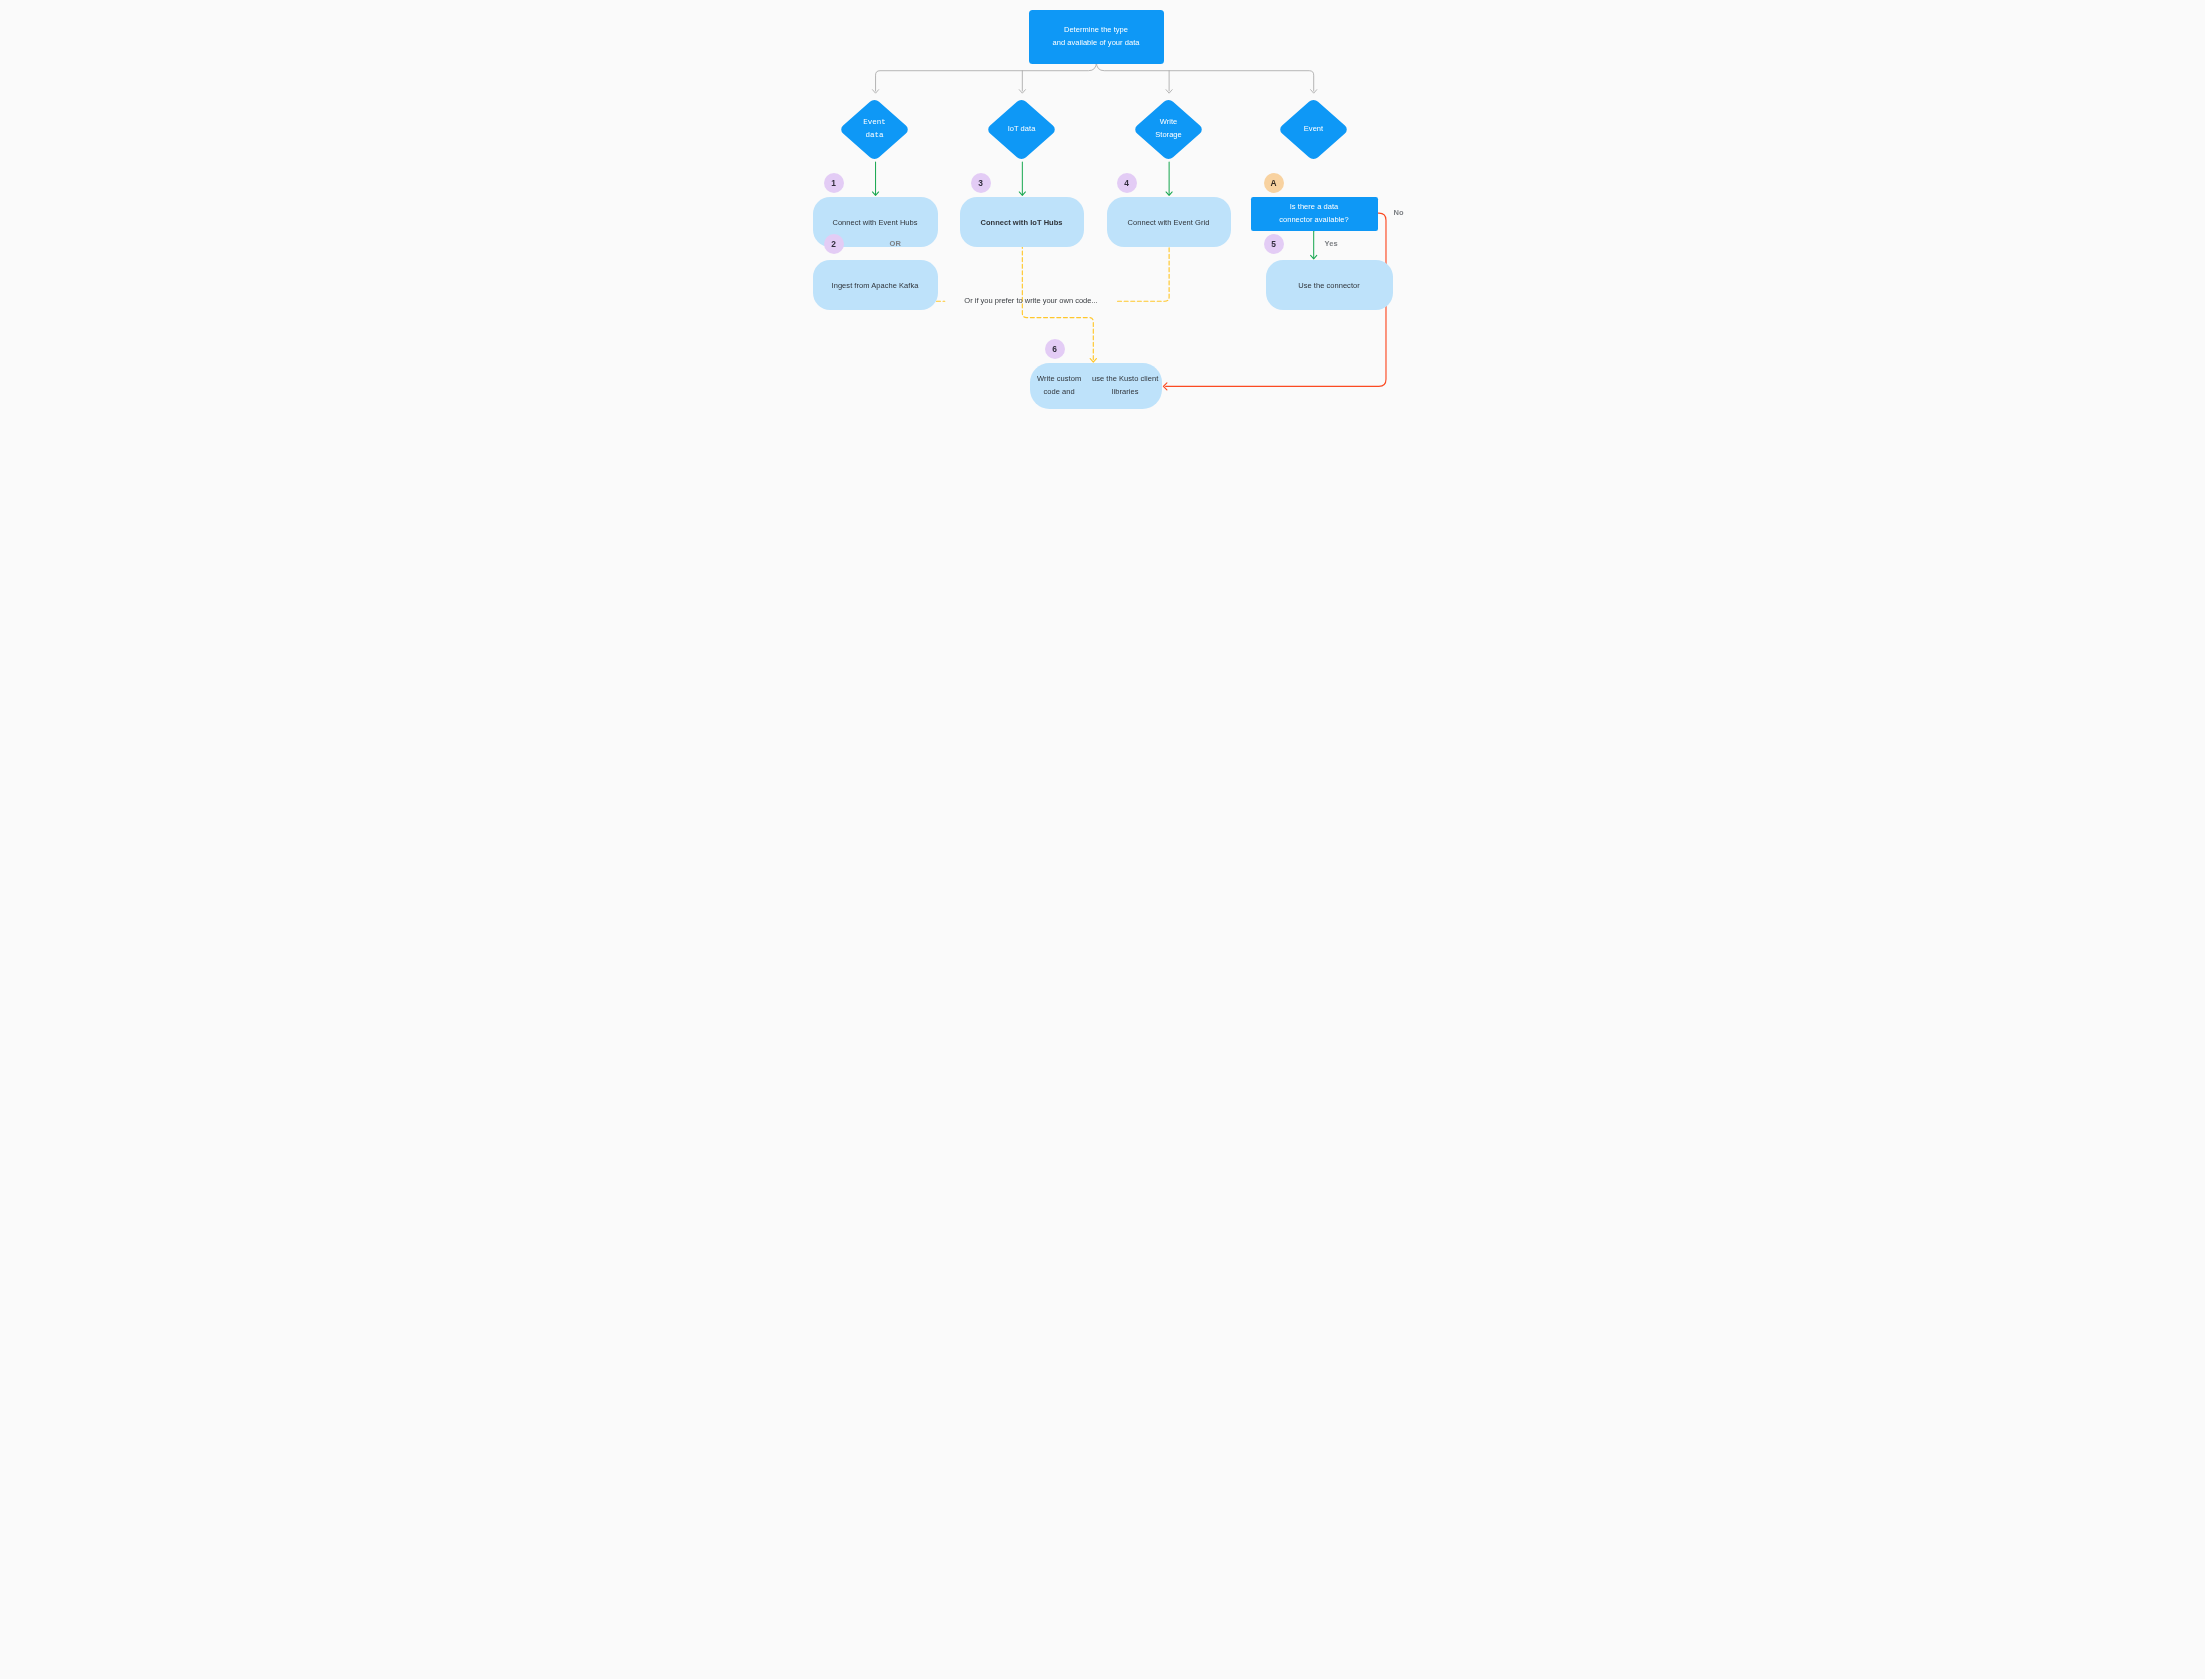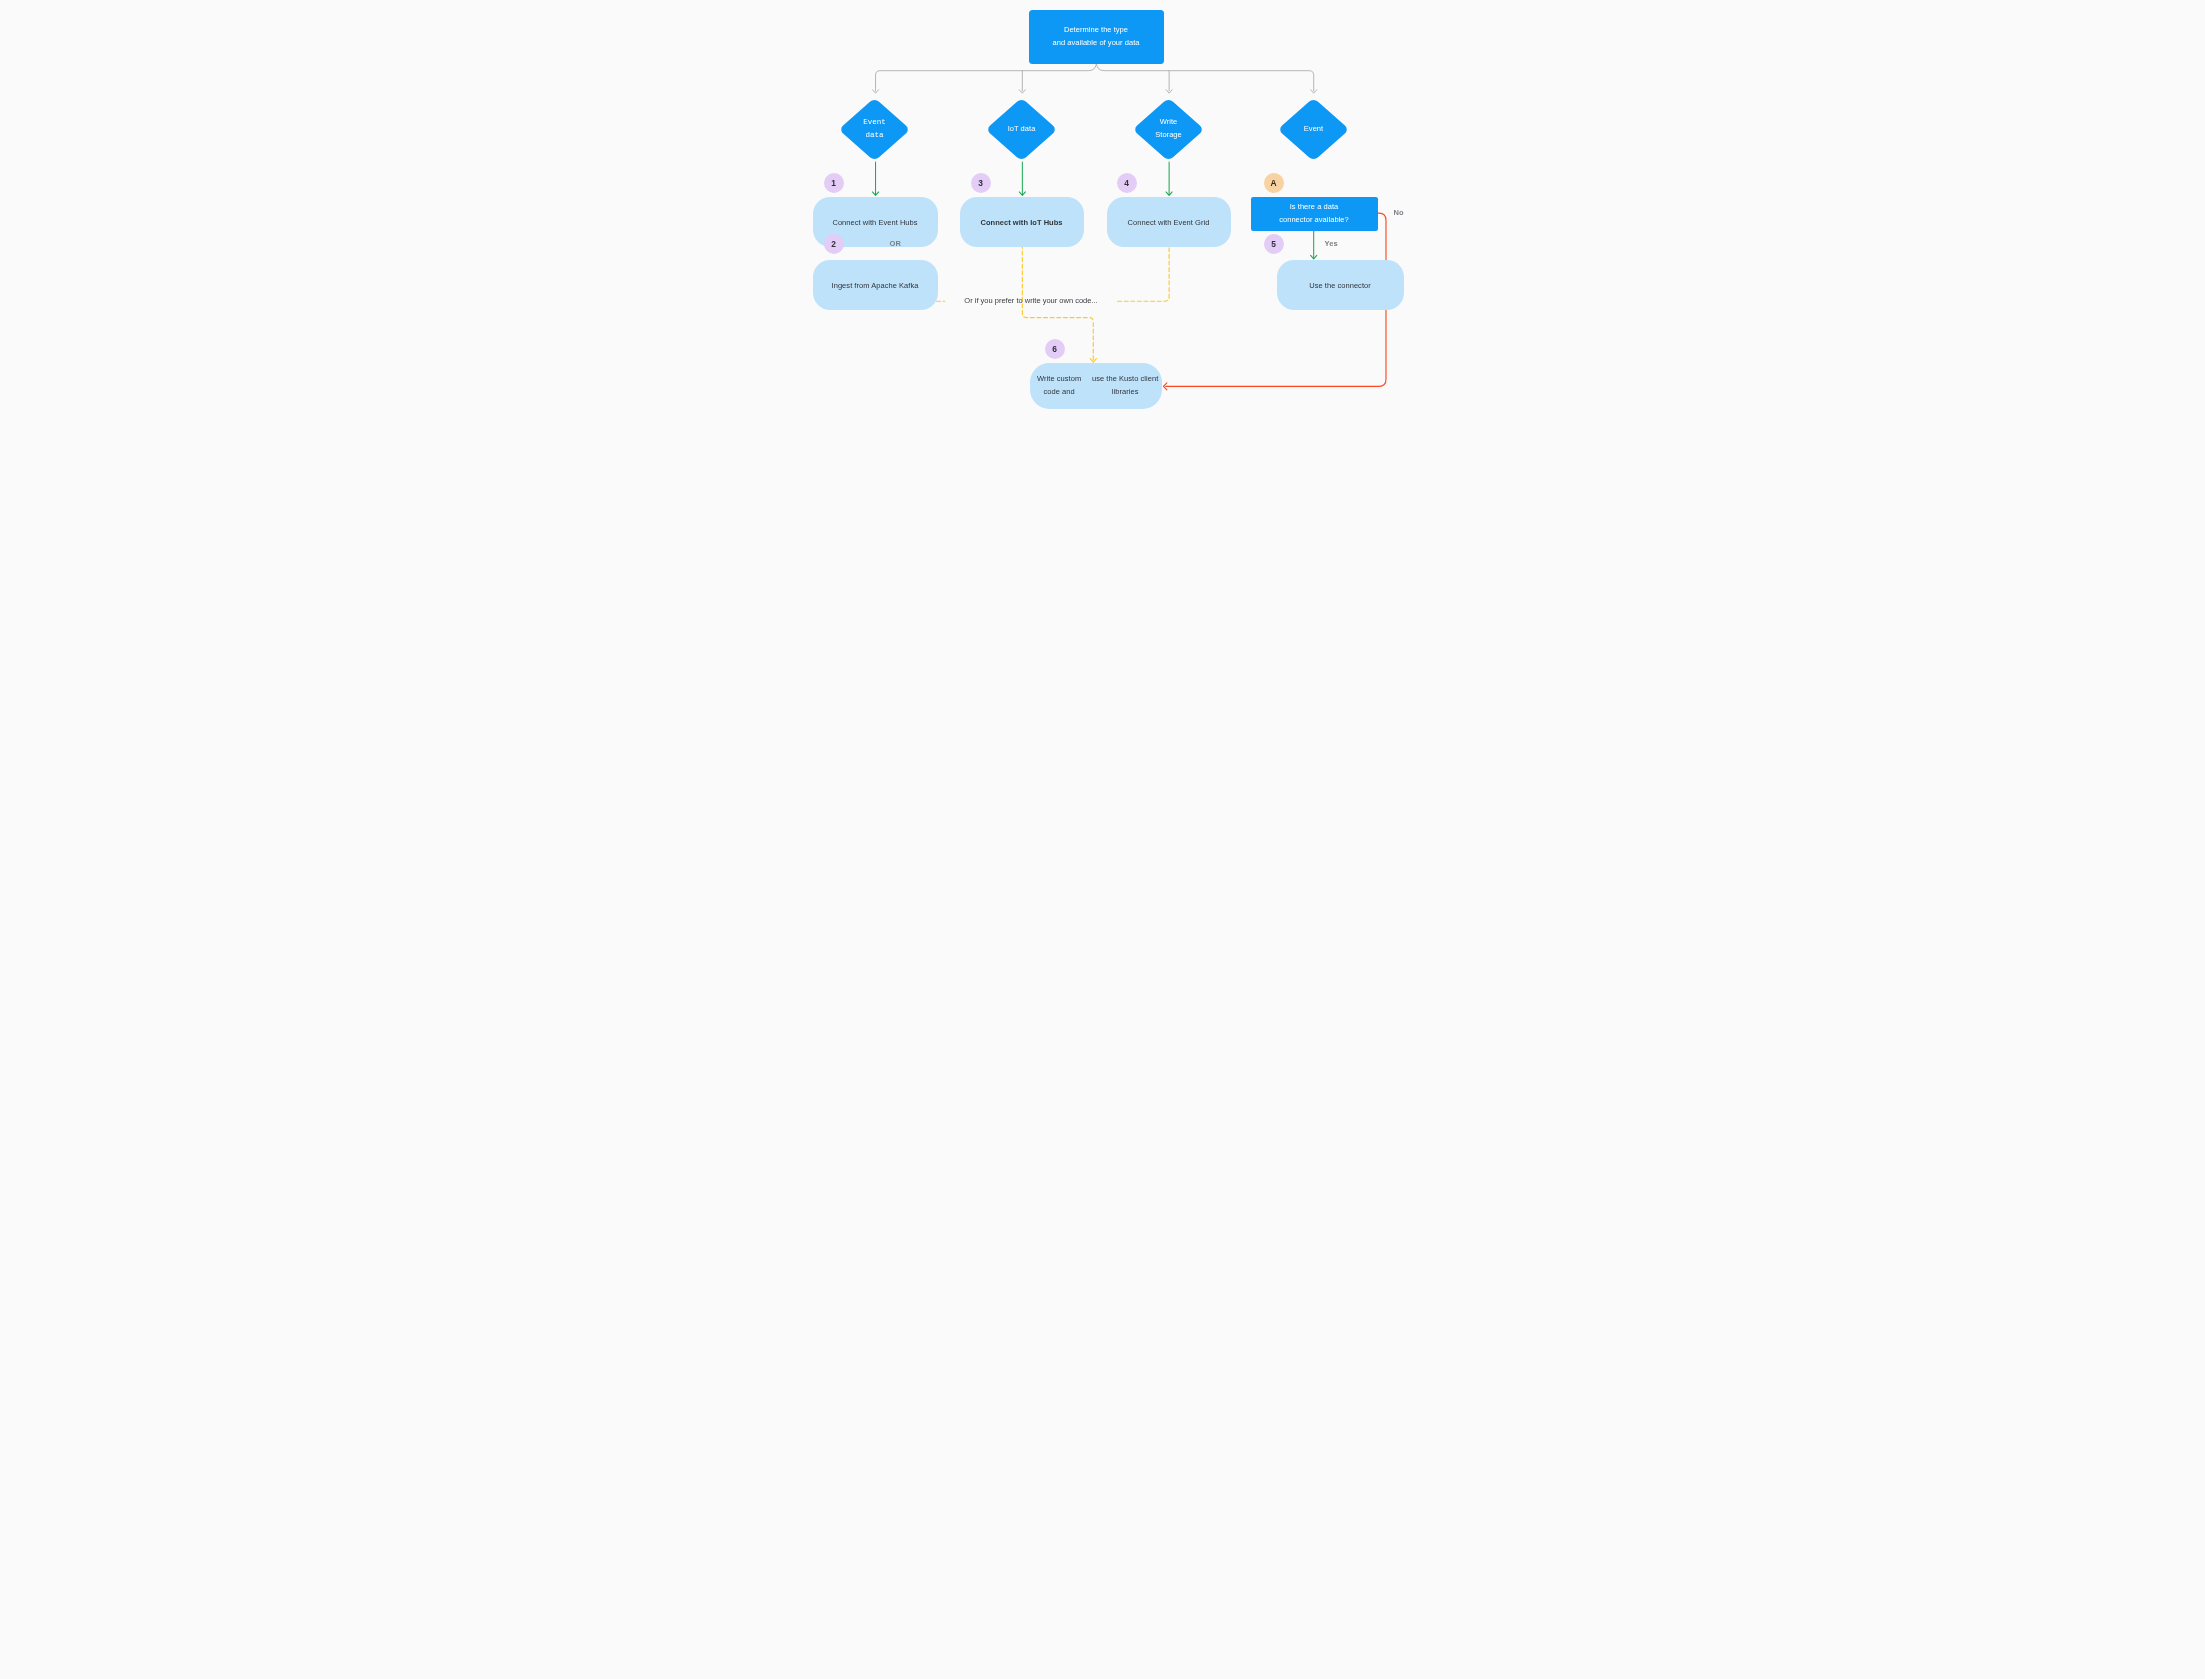--- a/index.html
+++ b/index.html
@@ -175,21 +175,21 @@
   <div class="badge" style="left:56px;top:234px;">
       <span>2</span>
     </div>
   <div class="badge" style="left:496px;top:234px;">
       <span>5</span>
     </div>
 
   <div class="pill" style="left:45px;top:260px;width:125px;">
     <span>Ingest from Apache Kafka</span>
   </div>
-  <div class="pill" style="left:509px;top:260px;width:127px;">
+  <div class="pill" style="left:498px;top:260px;width:127px;">
     <span>Use the connector</span>
   </div>
 
   <div class="annotation">Or if you prefer to write your own code...</div>
 
   <div class="badge" style="left:277px;top:339px;">
       <span>6</span>
     </div>
   <div class="pill tall" style="left:262px;top:363px;width:132px;">
     <span>Write custom code and</span>

